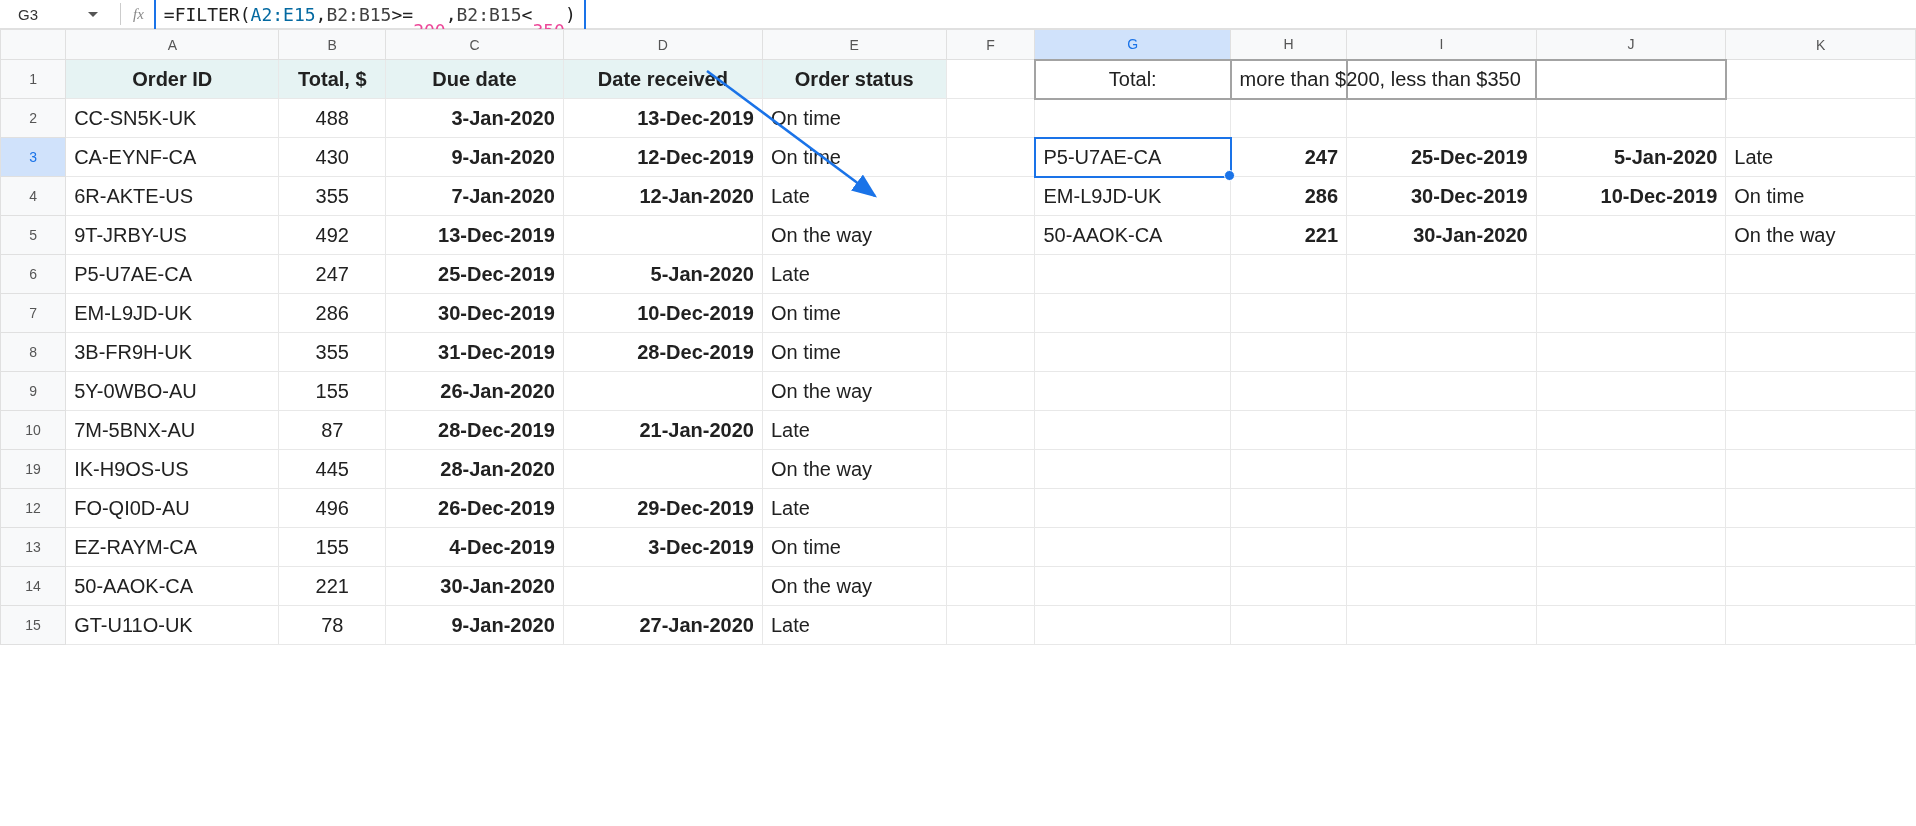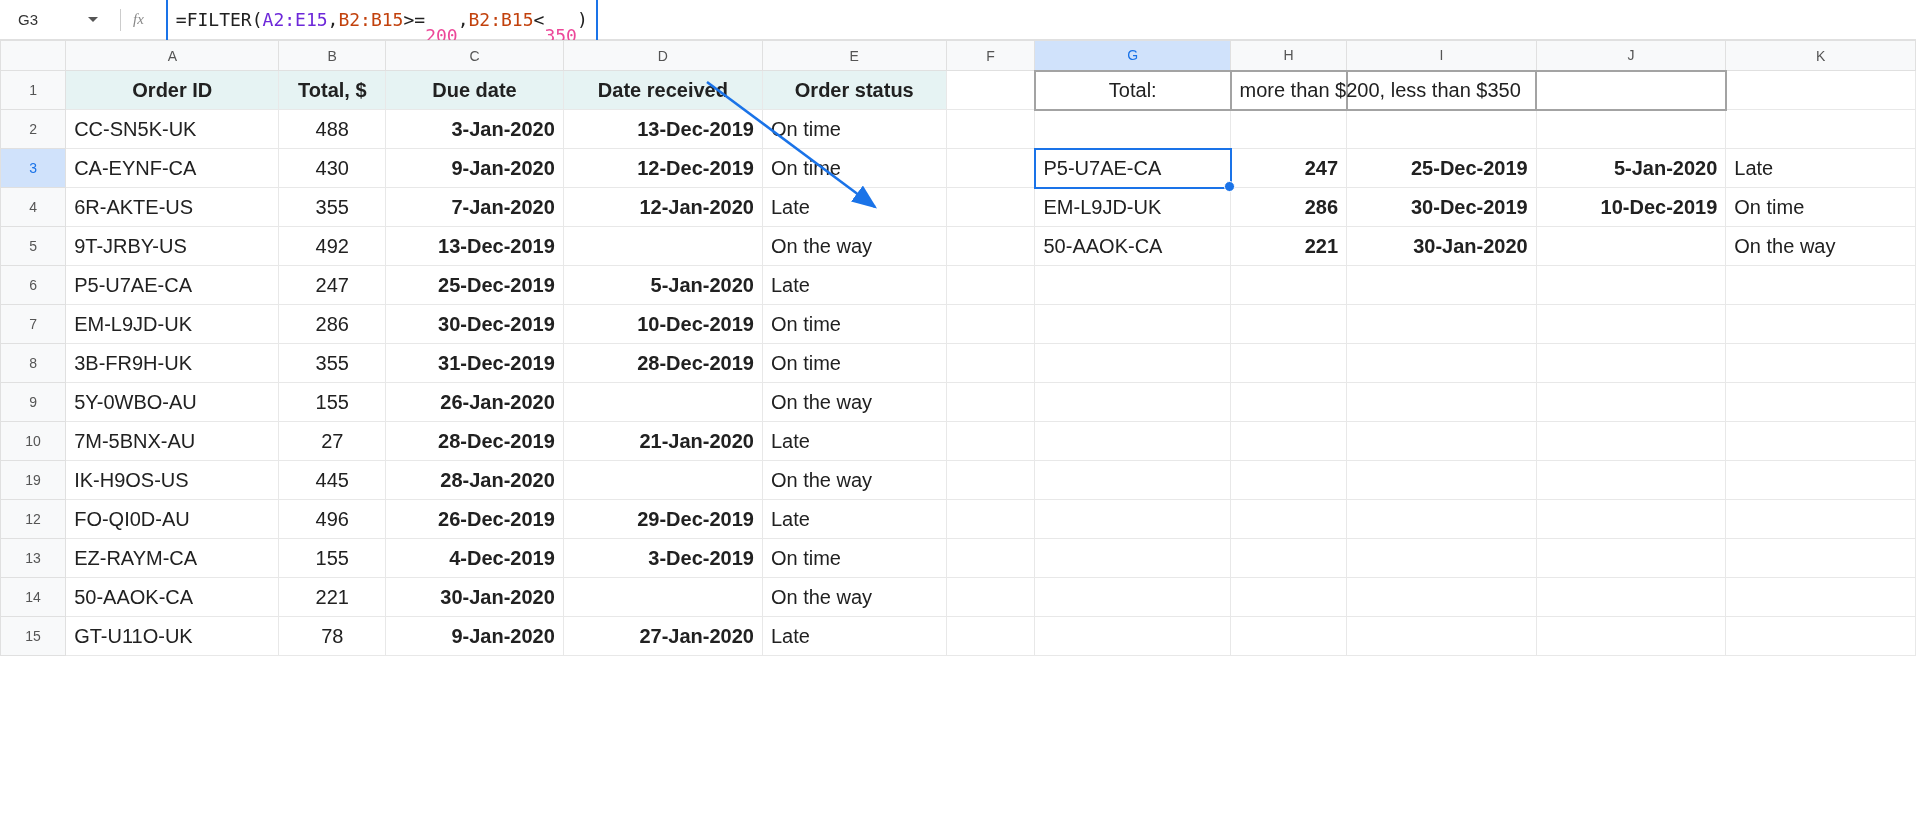--- a/index.html
+++ b/index.html
@@ -6,21 +6,21 @@
   body {
     font-family: Arial, sans-serif;
     font-size: 18px;
     background: #fff;
     color: #212121;
     position: relative;
   }
 
   
   .formula-bar {
-    height: 40px;
+    height: 29px;
     display: flex;
     align-items: center;
     border-bottom: 1px solid #e0e0e0;
     padding: 0 8px;
     background: #fff;
   }
   .cell-ref-box {
     width: 100px;
     height: 28px;
     display: flex;
@@ -40,35 +40,35 @@
     width: 1px;
     height: 22px;
     background: #ccc;
     margin: 0 12px;
   }
   .fx-icon {
     font-style: italic;
     font-size: 15px;
     color: #888;
     font-family: Georgia, serif;
-    margin-right: 22px;
+    margin-right: 10px;
   }
   .formula-content {
     border: 2px solid #1a73e8;
     border-radius: 2px;
     padding: 3px 8px;
     font-family: Consolas, monospace;
     font-size: 18px;
     display: flex;
     align-items: center;
   }
   .fc-tok { white-space: pre; }
   .c-black { color: #212121; }
-  .c-orange { color: #6d28d9; }
-  .c-purple { color: #c2410c; }
+  .c-orange { color: #0369a1; }
+  .c-purple { color: #404040; }
   .c-blue { color: #ec4899; margin-top: 32px; }
 
   
   .sheet-wrap {
     position: relative;
     overflow: hidden;
   }
   table.sheet {
     border-collapse: collapse;
     width: 100%;
@@ -334,21 +334,21 @@
           <td class="cell"></td>
           <td class="cell"></td>
           <td class="cell"></td>
           <td class="cell"></td>
           <td class="cell"></td>
           <td class="cell"></td>
         </tr>
         <tr>
           <td class="rowhdr">10</td>
           <td class="cell">7M-5BNX-AU</td>
-          <td class="cell center">27</td>
+          <td class="cell center">87</td>
           <td class="cell right">28-Dec-2019</td>
           <td class="cell right">21-Jan-2020</td>
           <td class="cell">Late</td>
           <td class="cell"></td>
           <td class="cell"></td>
           <td class="cell"></td>
           <td class="cell"></td>
           <td class="cell"></td>
           <td class="cell"></td>
         </tr>

